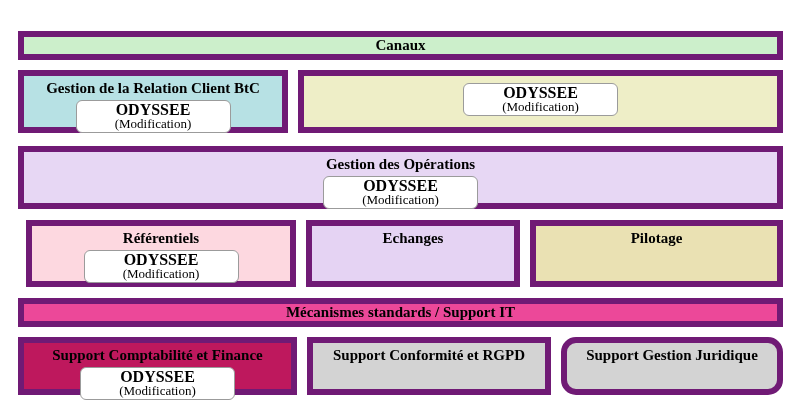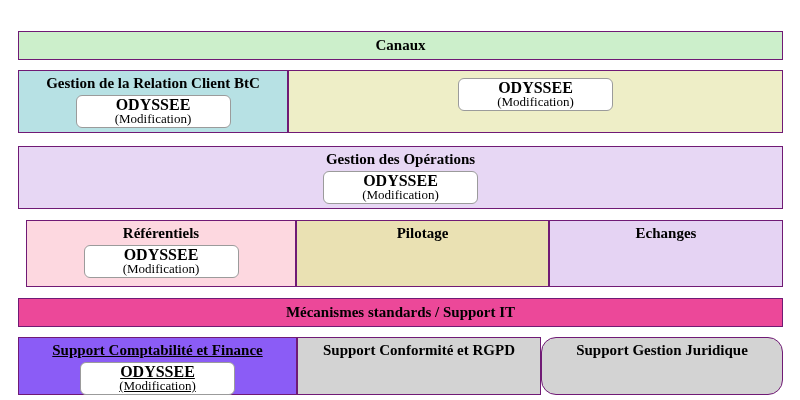--- a/index.html
+++ b/index.html
@@ -11,24 +11,24 @@
     font-family: "Liberation Serif", "DejaVu Serif", serif;
     color: #000000;
     overflow: hidden;
   }
   .content {
     position: absolute;
     left: 18px;
     top: 31px;
     width: 765px;
   }
-  .row { display: flex; }
+  .row { display: flex; gap: 10px; }
   .box {
     box-sizing: border-box;
-    border: 1px solid #701a75;
+    border: 6px solid #701a75;
     text-align: center;
   }
   .band {
     height: 29px;
     display: flex;
     align-items: center;
     justify-content: center;
   }
   .title {
     font-weight: bold;
@@ -96,34 +96,34 @@
     </div>
 
     <div class="row mb11">
       <div class="box h67 w270 top-pad" style="background-color: rgb(253, 216, 224); margin-left: 8px;">
         <div class="title">Référentiels</div>
         <div class="app-box">
           <div class="app-name">ODYSSEE</div>
           <div class="app-detail">(Modification)</div>
         </div>
       </div>
+      <div class="box h67 grow top-pad" style="background-color: rgb(229, 211, 243);">
+        <div class="title">Echanges</div>
+      </div>
       <div class="box h67 w253 top-pad" style="background-color: rgb(234, 225, 179);">
         <div class="title">Pilotage</div>
-      </div>
-      <div class="box h67 grow top-pad" style="background-color: rgb(229, 211, 243);">
-        <div class="title">Echanges</div>
       </div>
     </div>
 
     <div class="box band mb10" style="background-color: #ec4899;">
       <span class="title">Mécanismes standards / Support IT</span>
     </div>
 
     <div class="row">
-      <div class="box h58 w279 top-pad" style="background-color: #8b5cf6; text-decoration: underline;">
+      <div class="box h58 w279 top-pad" style="background-color: #be185d;">
         <div class="title">Support Comptabilité et Finance</div>
         <div class="app-box">
           <div class="app-name">ODYSSEE</div>
           <div class="app-detail">(Modification)</div>
         </div>
       </div>
       <div class="box h58 w244 top-pad" style="background-color: rgb(211, 211, 211);">
         <div class="title">Support Conformité et RGPD</div>
       </div>
       <div class="box h58 grow top-pad" style="background-color: rgb(211, 211, 211); border-radius: 15px;">

